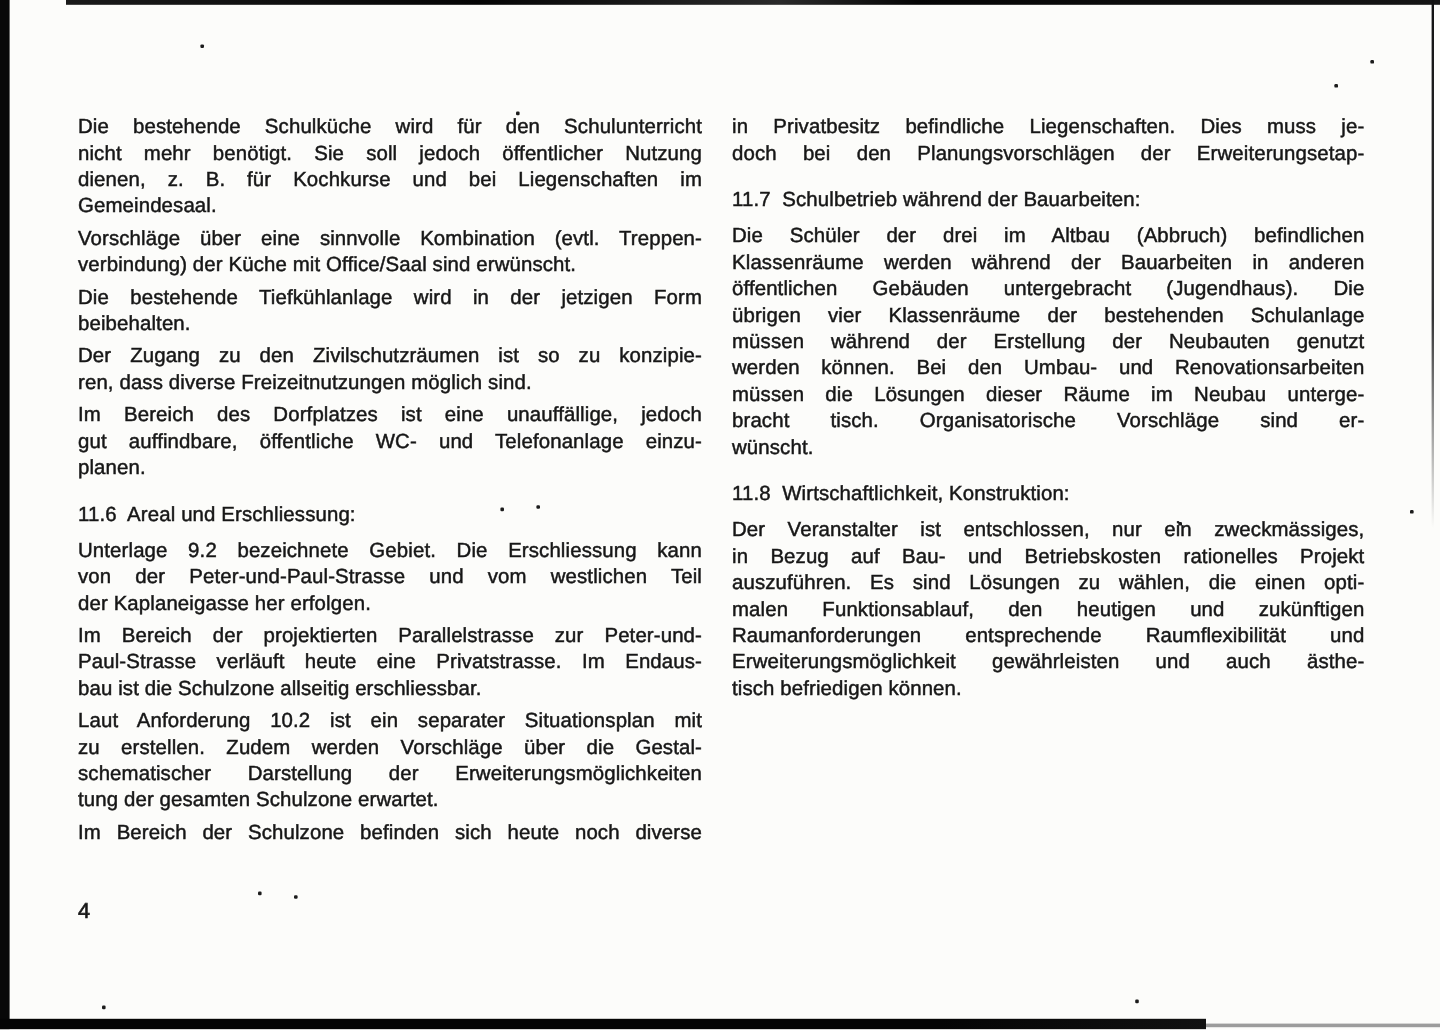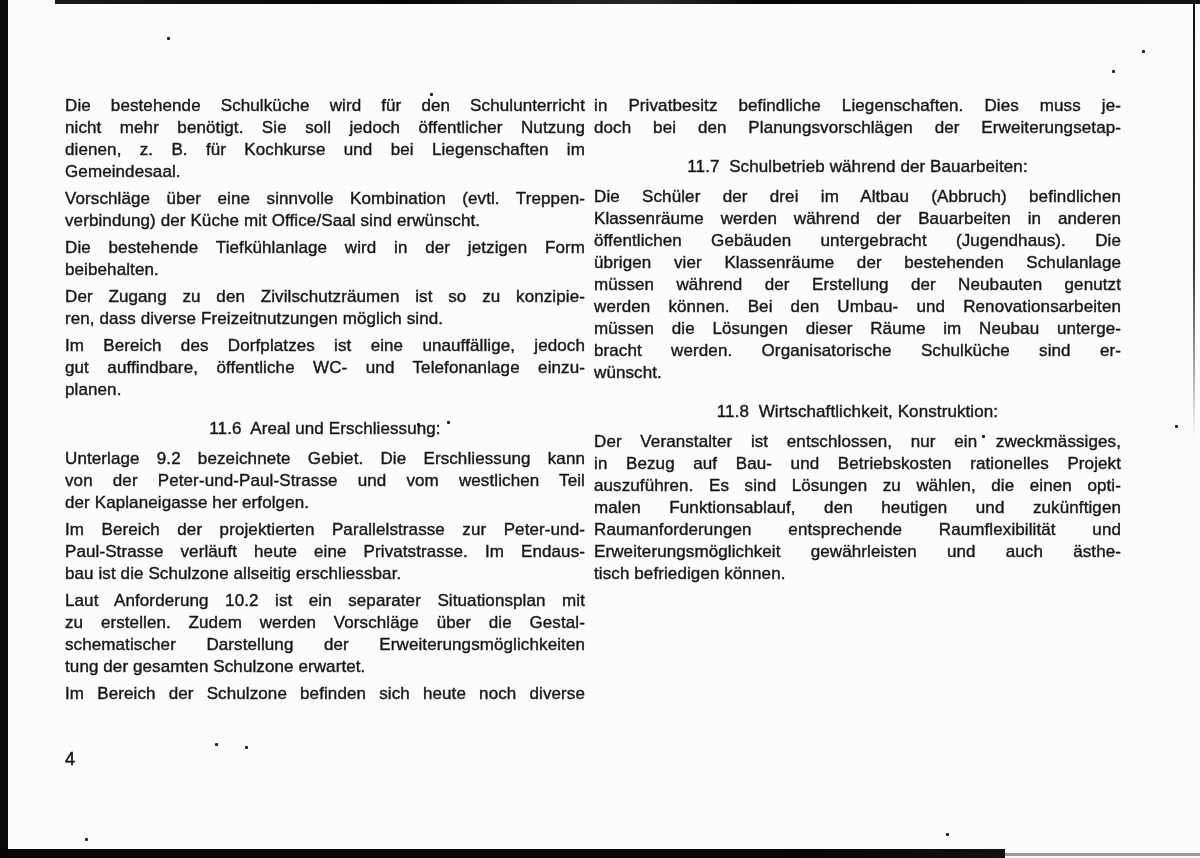--- a/index.html
+++ b/index.html
@@ -6,24 +6,24 @@
   .scan{
     position:relative;width:1200px;height:858px;overflow:hidden;
     background:#fcfcfa;color:#161616;
     font-family:"Liberation Sans",sans-serif;
   }
   .col{
     position:absolute;top:95px;font-size:17px;line-height:22px;
     letter-spacing:.1px;-webkit-text-stroke:.4px #1a1a1a;
   }
   .col-left{left:65px;width:520px;}
-  .col-right{left:594px;width:527px;}
+  .col-right{left:610px;width:527px;}
   .para{margin:0 0 5px 0;}
   .heading{margin:17px 0 8px 0;}
-  .heading .line{white-space:pre;text-align:center;}
+  .heading .line{white-space:pre;}
   .line{text-align:left;}
   .line.jfull{text-align:justify;text-align-last:justify;}
   .page-number{
     position:absolute;left:65px;top:749px;font-size:18px;
     -webkit-text-stroke:.5px #111;
   }
   
   .edge-left{position:absolute;left:0;top:0;width:8px;height:858px;background:#080808;}
   .edge-top{position:absolute;left:55px;top:0;right:0;height:4px;
     background:linear-gradient(90deg,#1a1a1a 0%,#050505 30%,#2a2a2a 52%,#050505 62%,#151515 100%);}
@@ -114,21 +114,21 @@
         <div class="line">11.7  Schulbetrieb während der Bauarbeiten:</div>
       </div>
       <div class="para">
         <div class="line jfull">Die Schüler der drei im Altbau (Abbruch) befindlichen</div>
         <div class="line jfull">Klassenräume werden während der Bauarbeiten in anderen</div>
         <div class="line jfull">öffentlichen Gebäuden untergebracht (Jugendhaus). Die</div>
         <div class="line jfull">übrigen vier Klassenräume der bestehenden Schulanlage</div>
         <div class="line jfull">müssen während der Erstellung der Neubauten genutzt</div>
         <div class="line jfull">werden können. Bei den Umbau- und Renovationsarbeiten</div>
         <div class="line jfull">müssen die Lösungen dieser Räume im Neubau unterge-</div>
-        <div class="line jfull">bracht werden. Organisatorische Schulküche sind er-</div>
+        <div class="line jfull">bracht tisch. Organisatorische Vorschläge sind er-</div>
         <div class="line">wünscht.</div>
       </div>
       <div class="heading">
         <div class="line">11.8  Wirtschaftlichkeit, Konstruktion:</div>
       </div>
       <div class="para">
         <div class="line jfull">Der Veranstalter ist entschlossen, nur ein zweckmässiges,</div>
         <div class="line jfull">in Bezug auf Bau- und Betriebskosten rationelles Projekt</div>
         <div class="line jfull">auszuführen. Es sind Lösungen zu wählen, die einen opti-</div>
         <div class="line jfull">malen Funktionsablauf, den heutigen und zukünftigen</div>

